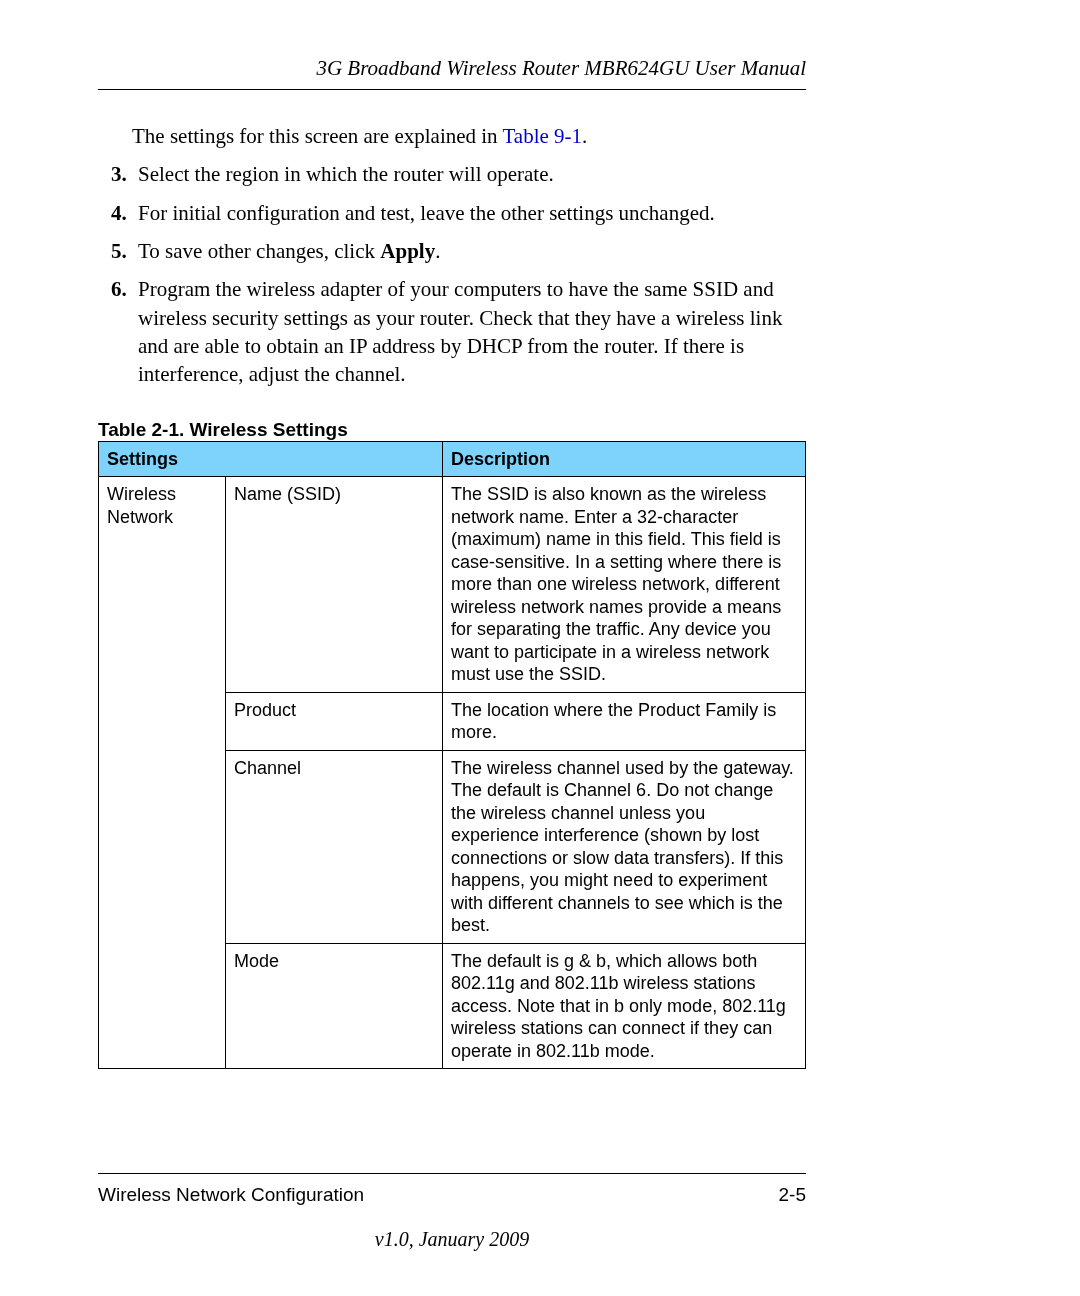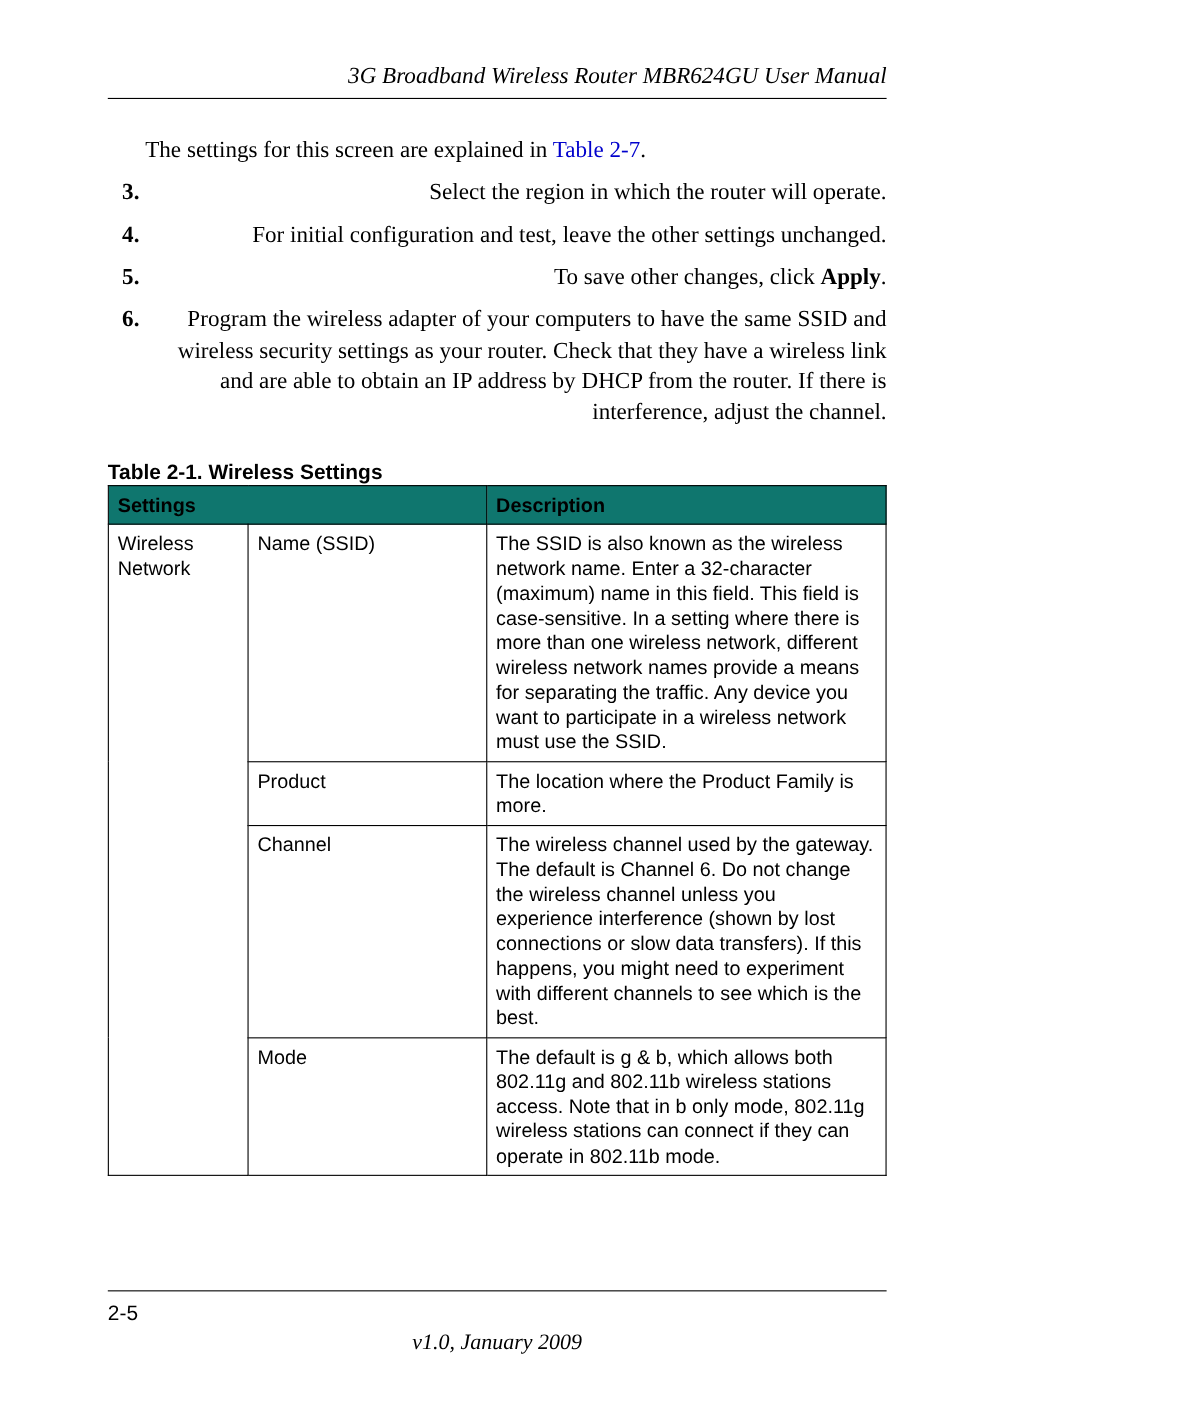--- a/index.html
+++ b/index.html
@@ -31,21 +31,20 @@
     line-height: 1.35;
     font-family: "Times New Roman", Times, serif;
   }
   .link { color: #0000cc; }
   ol.steps {
     margin: 4px 0 0 0;
     padding: 0 0 0 34px;
     font-size: 21px;
     line-height: 1.35;
     font-family: "Times New Roman", Times, serif;
-    text-align: right;
   }
   ol.steps > li {
     margin-top: 10px;
     padding-left: 6px;
   }
   ol.steps > li::marker {
     font-weight: bold;
   }
   ol.steps .follow {
     margin-top: 2px;
@@ -64,55 +63,55 @@
     font-size: 18px;
   }
   table.settings th, table.settings td {
     border: 1px solid #000;
     padding: 6px 8px 6px 8px;
     vertical-align: top;
     text-align: left;
     line-height: 1.25;
   }
   table.settings th {
-    background: #0f766e;
+    background: #7dd3fc;
     font-weight: bold;
   }
   .footer {
     position: absolute;
     left: 98px;
     right: 98px;
     bottom: 90px;
     font-family: Arial, Helvetica, sans-serif;
     font-size: 19px;
     padding-top: 10px;
     border-top: 1px solid #000;
     display: flex;
     justify-content: space-between;
   }
   .version {
     position: absolute;
     left: 0;
     right: 0;
-    bottom: 64px;
+    bottom: 45px;
     text-align: center;
     font-style: italic;
     font-size: 20px;
     font-family: "Times New Roman", Times, serif;
   }
 </style>
 </head>
 <body>
 
 <div class="page">
 
   <div class="header">3G Broadband Wireless Router MBR624GU User Manual</div>
 
   <div class="intro-text">
-    <span>The settings for this screen are explained in </span><span class="link">Table 2-7</span><span>.</span>
+    <span>The settings for this screen are explained in </span><span class="link">Table 9-1</span><span>.</span>
   </div>
 
   <ol class="steps" start="3">
     <li>Select the region in which the router will operate.</li>
     <li>For initial configuration and test, leave the other settings unchanged.</li>
     <li>
       <span>To save other changes, click </span><b>Apply</b><span>.</span>
     </li>
     <li>
       <div class="follow">Program the wireless adapter of your computers to have the same SSID and wireless security settings as your router. Check that they have a wireless link and are able to obtain an IP address by DHCP from the router. If there is interference, adjust the channel.</div>
@@ -145,17 +144,18 @@
 Do not change the wireless channel unless you experience interference (shown by lost connections or slow data transfers). If this happens, you might need to experiment with different channels to see which is the best.</td>
       </tr>
       <tr>
         <td>Mode</td>
         <td>The default is g &amp; b, which allows both 802.11g and 802.11b wireless stations access. Note that in b only mode, 802.11g wireless stations can connect if they can operate in 802.11b mode.</td>
       </tr>
     </tbody>
   </table>
 
   <div class="footer">
+    <span>Wireless Network Configuration</span>
     <span>2-5</span>
   </div>
   <div class="version">v1.0, January 2009</div>
 
 </div>
 
 </body></html>

